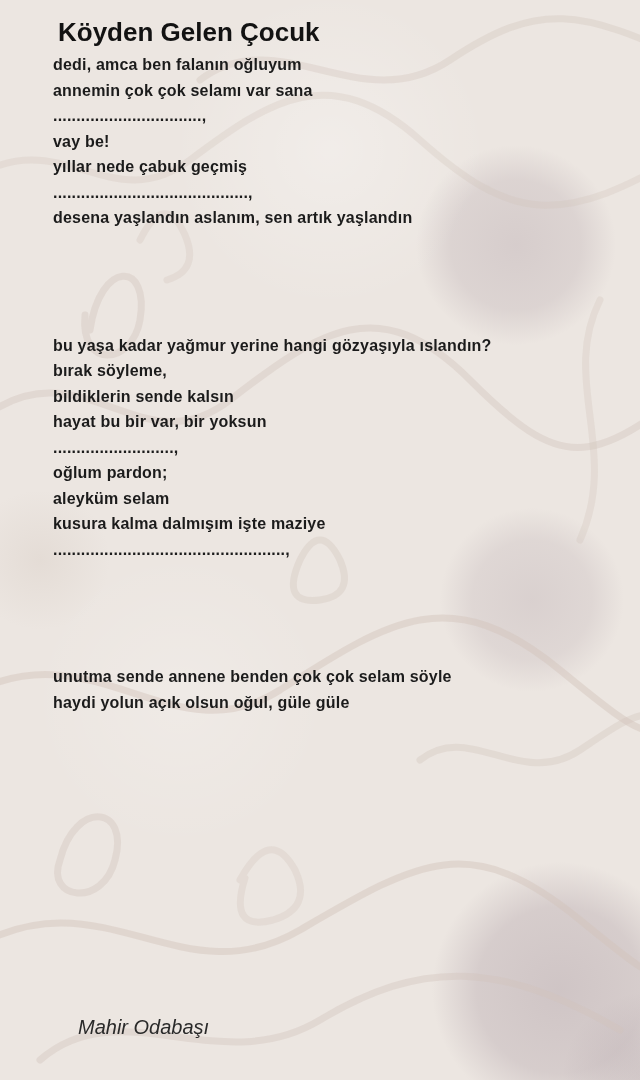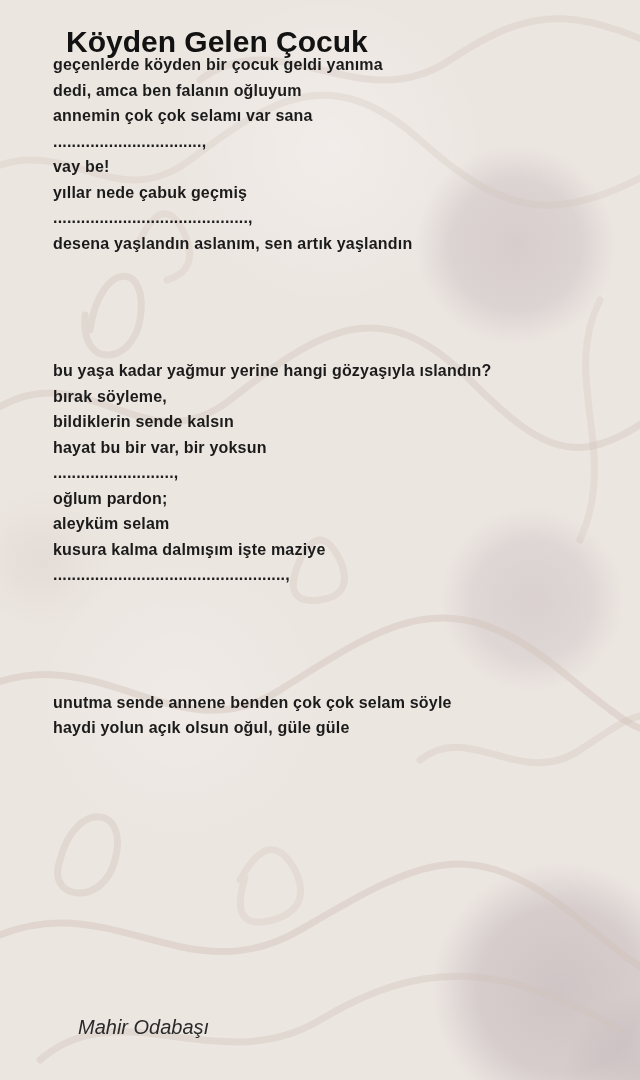--- a/index.html
+++ b/index.html
@@ -22,22 +22,22 @@
   .texture-svg {
     position: absolute;
     left: 0; top: 0;
     width: 640px; height: 1080px;
     z-index: 0;
   }
   .poem-title {
     position: absolute;
     left: 50px;
     top: 9px;
-    margin: 16px;
-    font-size: 30px;
+    margin: 8px;
+    font-size: 26px;
     font-weight: bold;
     color: #121212;
     z-index: 2;
     white-space: pre;
   }
   .poem-body {
     position: absolute;
     left: 53px;
     top: 52px;
     right: 20px;
@@ -84,21 +84,20 @@
       <path opacity="0.45" d="M -30 950 C 100 870, 180 1000, 300 930 S 470 830, 580 920 S 660 980, 720 930"></path>
       <path opacity="0.40" d="M 40 1060 C 120 990, 220 1080, 320 1020 S 500 960, 620 1030"></path>
       <path opacity="0.30" d="M 140 240 q 25 -50 45 -5 q 15 35 -18 45"></path>
       <path opacity="0.30" d="M 240 880 q 30 -55 55 -10 q 18 38 -22 50 q -45 12 -28 -42"></path>
     </g>
   </svg>
 
   <h1 class="poem-title">Köyden Gelen Çocuk</h1>
 
   <div class="poem-body">
-    <div class="poem-line">geçenlerde köyden bir çocuk geldi yanıma</div>
     <div class="poem-line">dedi, amca ben falanın oğluyum</div>
     <div class="poem-line">annemin çok çok selamı var sana</div>
     <div class="poem-line">................................,</div>
     <div class="poem-line">vay be!</div>
     <div class="poem-line">yıllar nede çabuk geçmiş</div>
     <div class="poem-line">..........................................,</div>
     <div class="poem-line">desena yaşlandın aslanım, sen artık yaşlandın</div>
     <div class="poem-line"></div>
     <div class="poem-line"></div>
     <div class="poem-line"></div>

